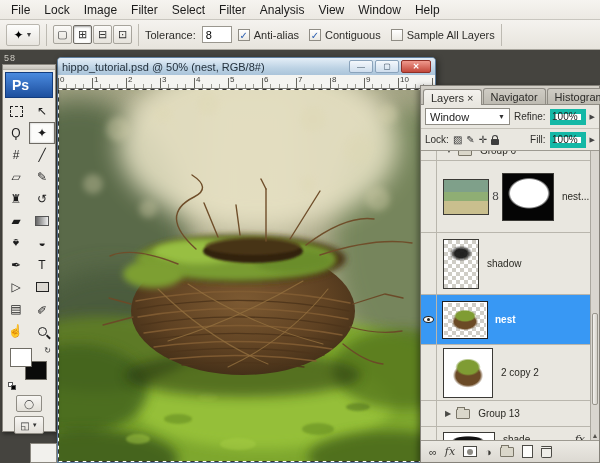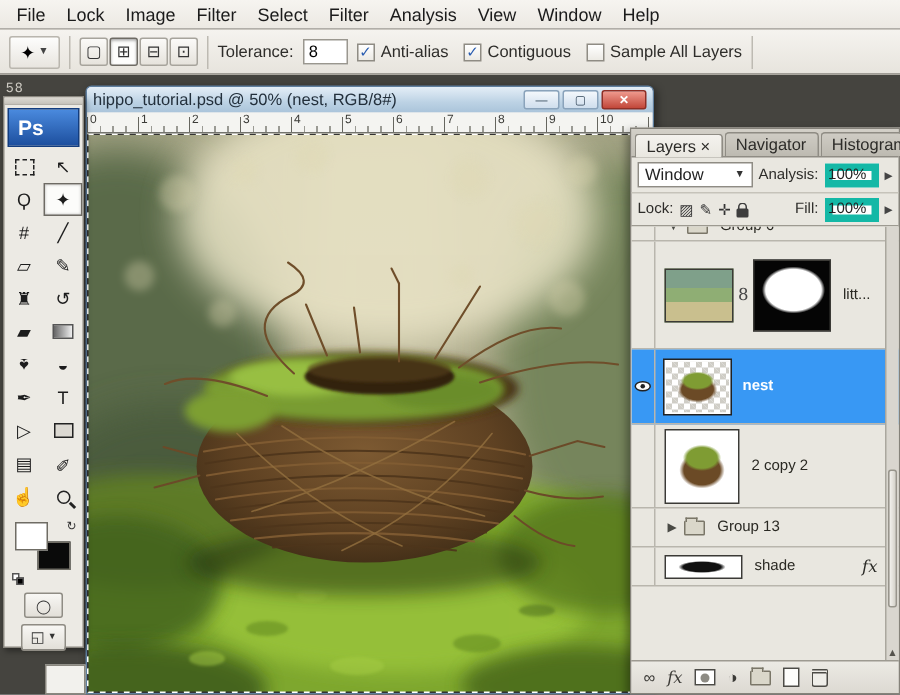--- a/index.html
+++ b/index.html
@@ -439,21 +439,21 @@
         <span class="panel-tab active">Layers ×</span>
         <span class="panel-tab">Navigator</span>
         <span class="panel-tab">Histogram</span>
       </div>
 
     <div class="blend-row">
       <div class="blend-select">
         <span>Window</span>
         <span class="caret">▼</span>
       </div>
-      <span class="small-label" style="margin-left:auto">Analysis:</span>
+      <span class="small-label" style="margin-left:auto">Refine:</span>
       <div class="val-box">100%</div>
       <span class="spin">▶</span>
     </div>
 
     <div class="lock-row">
       <span class="small-label">Lock:</span>
       <span class="lock-icon">▨</span>
       <span class="lock-icon">✎</span>
       <span class="lock-icon">✛</span>
       <span class="padlock"></span>
@@ -471,23 +471,30 @@
           <span class="folder"></span>
           <span class="row-label">Group 6</span>
         </div>
       </div>
 
       <div class="layer-row" style="height:72px;">
         <div class="eye-cell"></div>
         <div class="thumb thumb-hippo"></div>
         <span class="link-glyph">8</span>
         <div class="thumb thumb-mask" style="margin-left:0;"></div>
-        <span class="row-label">litt...</span>
-      </div>
-
+        <span class="row-label">nest...</span>
+      </div>
+
+      <div class="layer-row" style="height:62px;">
+        <div class="eye-cell"></div>
+        <div class="thumb checker thumb-shadow">
+            <div class="shadow-blob"></div>
+          </div>
+        <span class="row-label">shadow</span>
+      </div>
 
       <div class="layer-row selected" style="height:50px;">
         <div class="eye-cell">
             <span class="eye"></span>
           </div>
         <div class="thumb checker thumb-nestimg">
             <div class="nest-blob"></div>
           </div>
         <span class="row-label">nest</span>
       </div>

